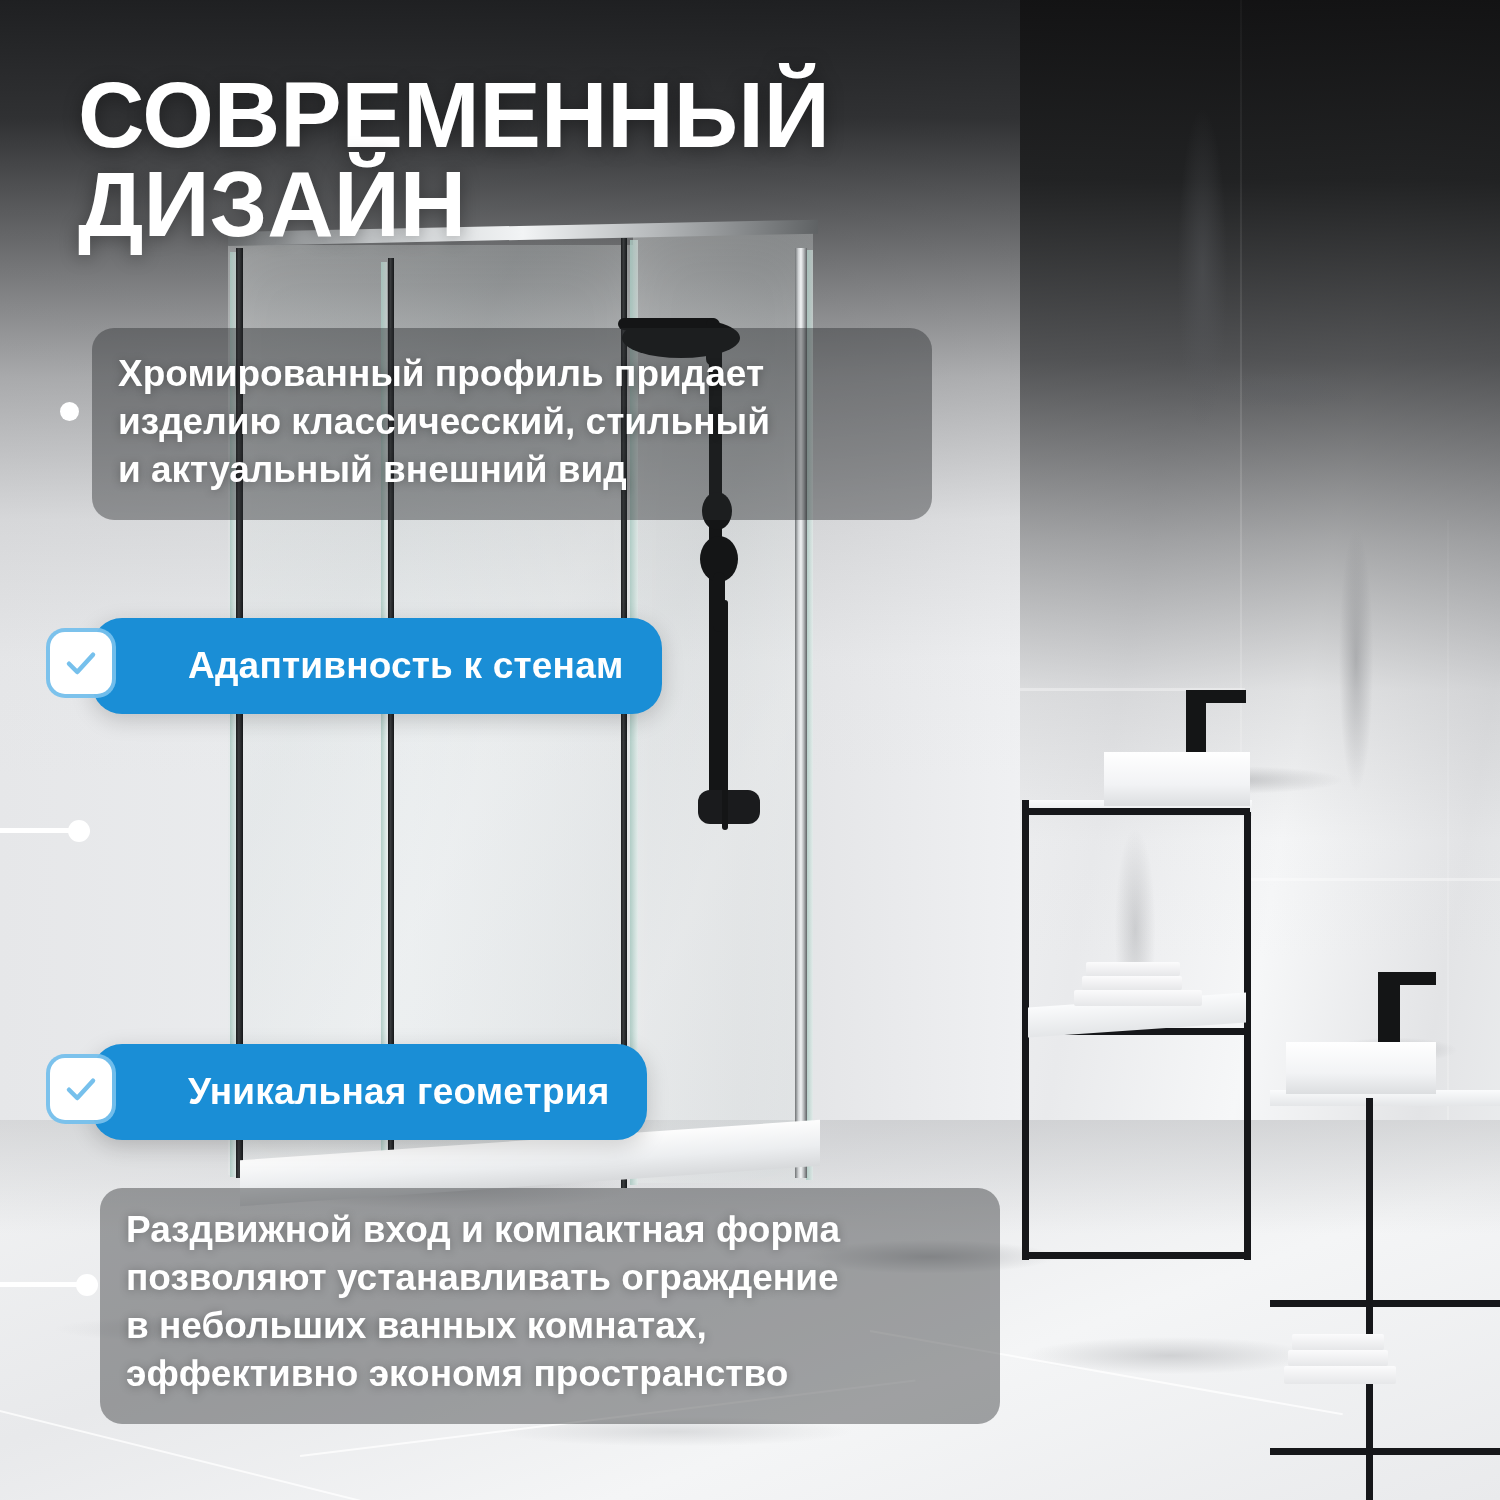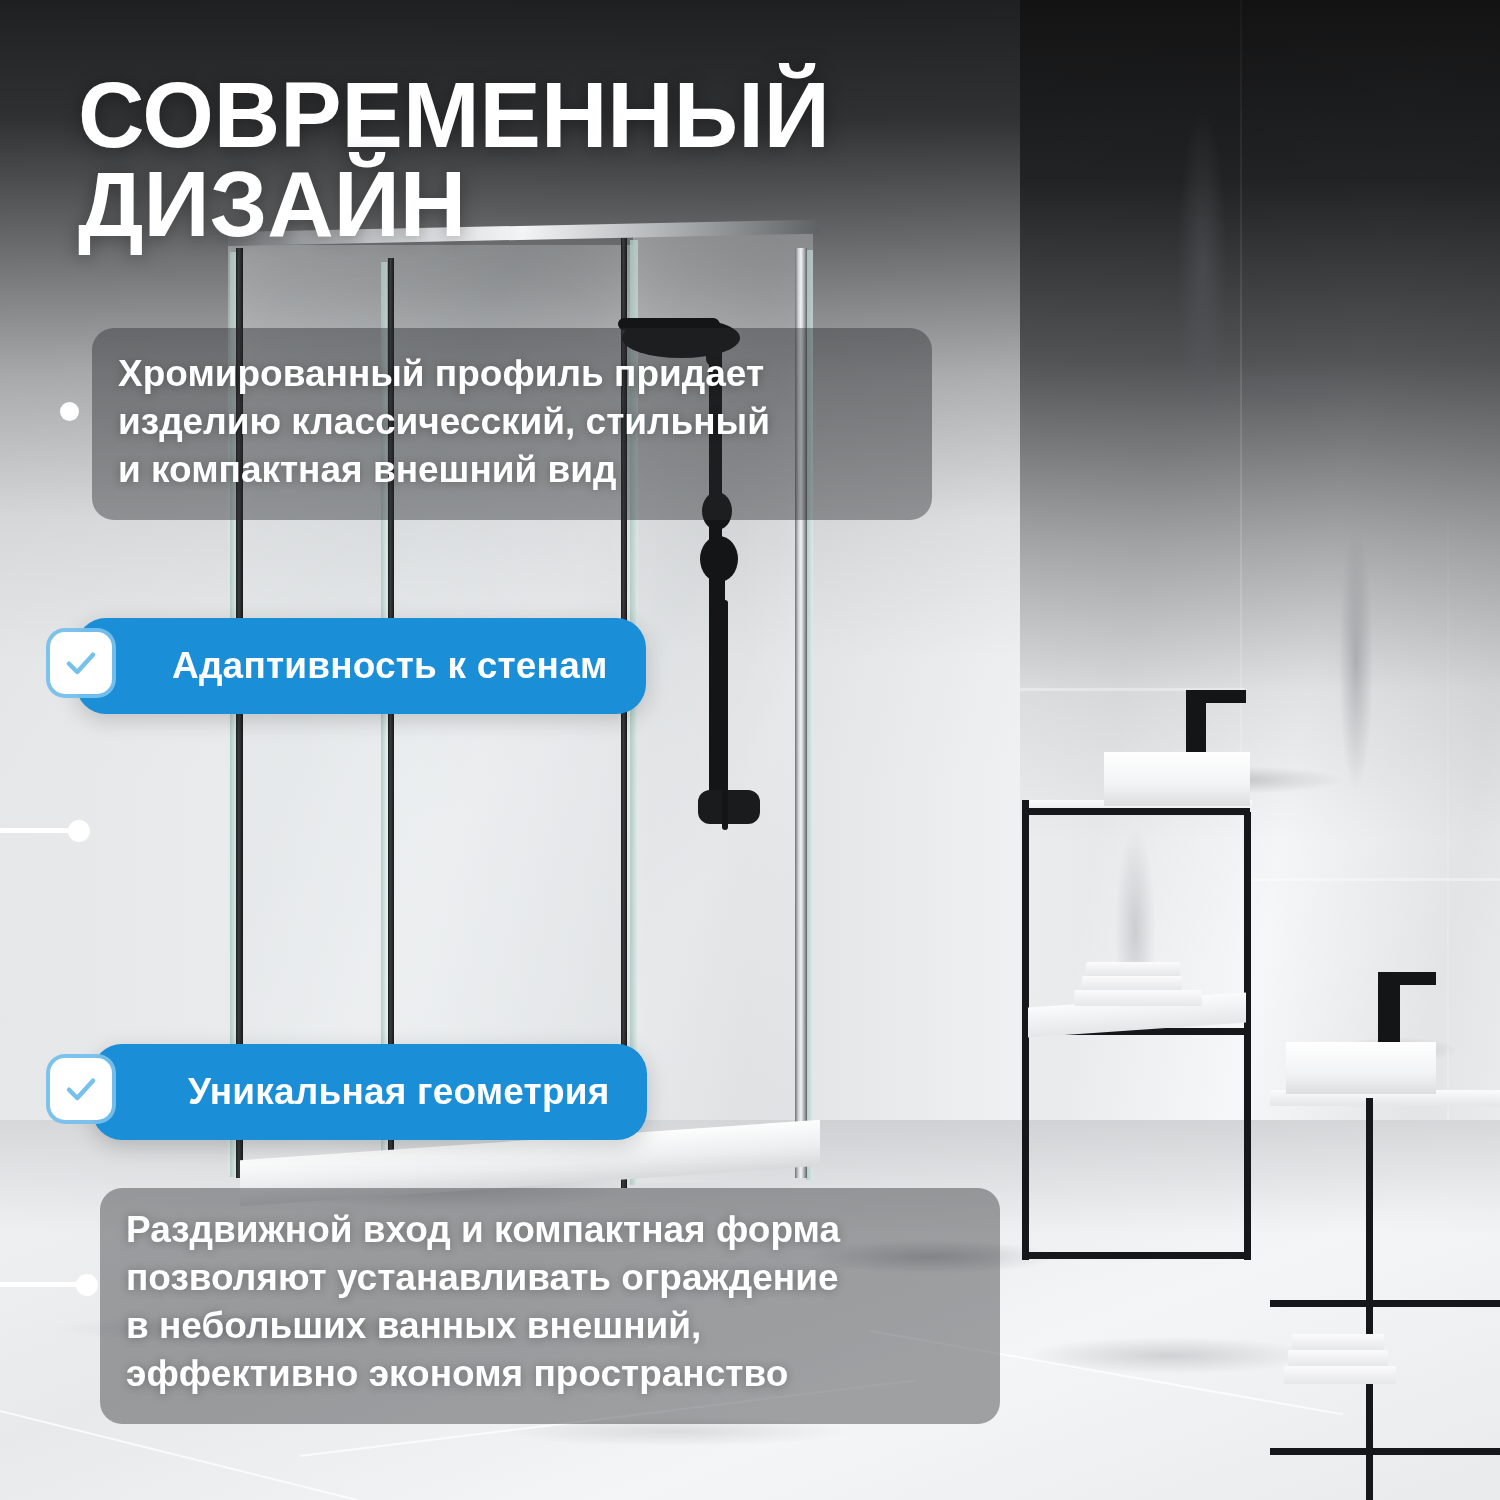--- a/index.html
+++ b/index.html
@@ -204,21 +204,21 @@
     position: absolute;
     width: 62px; height: 62px;
     border-radius: 15px;
     background: #ffffff;
     box-sizing: border-box;
     display: flex; align-items: center; justify-content: center;
     box-shadow: 0 0 0 4px rgba(118,192,236,.95);
   }
   .badge-check svg { width: 36px; height: 36px; display:block; }
 
-  #badge-1 { left: 76px; top: 618px; }
+  #badge-1 { left: 92px; top: 618px; }
   #badge-2 { left: 92px; top: 1044px; }
   #check-1 { left: 50px; top: 632px; }
   #check-2 { left: 50px; top: 1058px; }
 </style>
 </head>
 <body>
 
 <div class="stage">
 
   <div class="photo">
@@ -291,21 +291,21 @@
     <div class="towel" style="left:1284px; top:1366px; width:112px; height:18px;"></div>
 
   </div>
 
   <div class="title">СОВРЕМЕННЫЙ
 ДИЗАЙН</div>
 
   <div class="bullet-dot" style="left:60px; top:402px;"></div>
   <div class="glass-panel" id="panel-1">Хромированный профиль придает
 изделию классичесский, стильный
-и компактная внешний вид</div>
+и актуальный внешний вид</div>
 
   <div class="badge" id="badge-1" style="background:#1a8ed6;">
     <span>Адаптивность к стенам</span>
   </div>
   <div class="badge-check" id="check-1">
     <svg viewBox="0 0 24 24" fill="none" stroke="#76c0ec" stroke-width="3" stroke-linecap="round" stroke-linejoin="round" aria-hidden="true">
       <polyline points="4,12.5 9.5,18 20,6.5"></polyline>
     </svg>
   </div>
   <div class="lead-line" style="left:-4px; top:828px; width:78px;"></div>
@@ -316,16 +316,16 @@
   </div>
   <div class="badge-check" id="check-2">
     <svg viewBox="0 0 24 24" fill="none" stroke="#76c0ec" stroke-width="3" stroke-linecap="round" stroke-linejoin="round" aria-hidden="true">
       <polyline points="4,12.5 9.5,18 20,6.5"></polyline>
     </svg>
   </div>
   <div class="lead-line" style="left:-4px; top:1282px; width:86px;"></div>
   <div class="lead-dot" style="left:76px; top:1274px;"></div>
   <div class="glass-panel" id="panel-3">Раздвижной вход и компактная форма
 позволяют устанавливать ограждение
-в небольших ванных внешний,
+в небольших ванных комнатах,
 эффективно экономя пространство</div>
 
 </div>
 
 </body></html>

